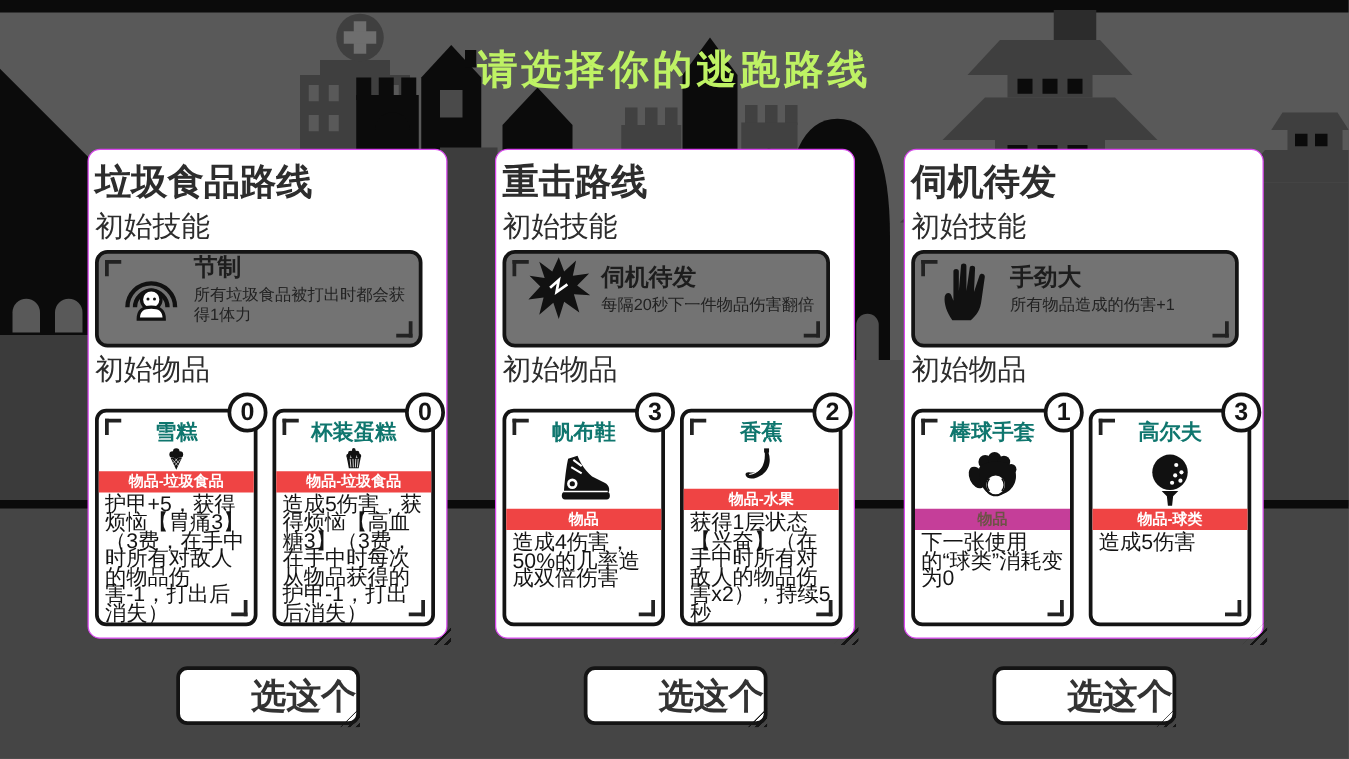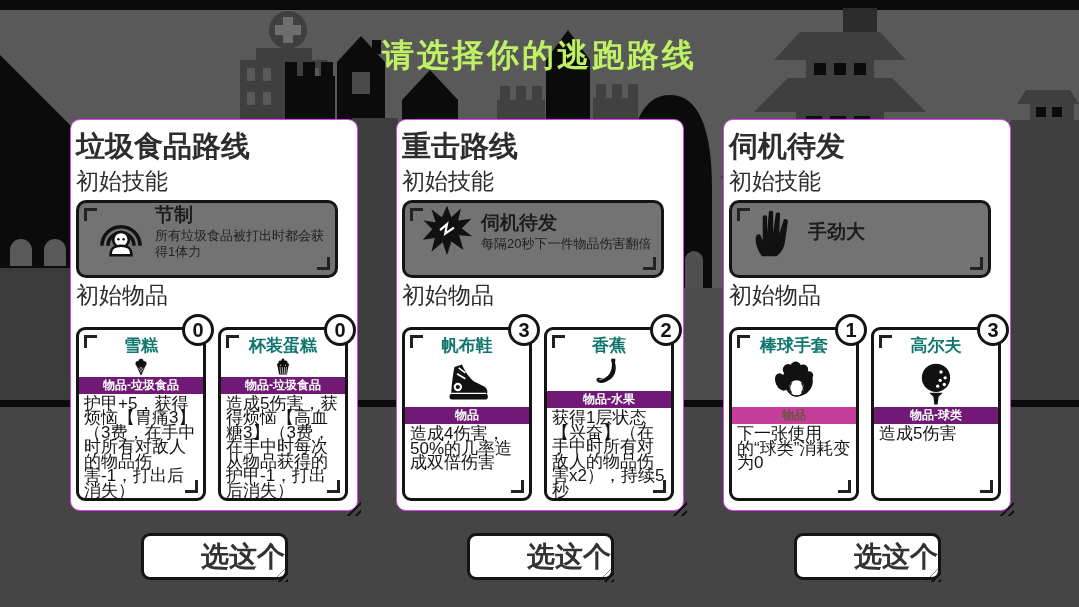--- a/index.html
+++ b/index.html
@@ -58,21 +58,21 @@
     background:#fff; border:3px solid #141414; border-radius:50%;
     font-size:20px; font-weight:bold; color:#141414; text-align:center;
     line-height:26px; z-index:4;
   }
   .item-name { font-size:17px; font-weight:bold; color:#0f766e; line-height:21px; margin-top:5px; }
   .item-icon { width:52px; height:50px; margin-top:1px; }
   .item-tag {
     width:100%; height:17px; font-size:12px; font-weight:bold;
     text-align:center; line-height:17px;
   }
-  .tag-blue { background:#701a75; color:#ffffff; }
+  .tag-blue { background:#ef4444; color:#ffffff; }
   .tag-pink { background:#c53e99; color:#6d5247; }
   .item-desc {
     width:100%; padding:3px 4px 0 5px; font-size:17px; line-height:14.5px;
     color:#141414; text-align:left;
   }
   .choose-button {
     position:absolute; top:533px; width:147px; height:47px;
     background:#ffffff; border:3px solid #141414; border-radius:9px;
     font-size:28px; font-weight:600; color:#333; text-align:right;
     line-height:41px; z-index:3; cursor:pointer;
@@ -303,20 +303,21 @@
 
 <div class="panel panel-3">
   <div class="route-title">伺机待发</div>
   <div class="section-label">初始技能</div>
   <div class="skill-card cornered">
     <svg class="skill-icon" viewBox="0 0 60 60">
       <path fill="#111" d="M16,59 C11,52 8,44 9,37 C10,33 14,33 15,36 L17,41 L17,14 C17,11 22,11 22,14 L22,32 L24,9 C24,6 29,6 29,9 L29,32 L32,11 C32,8 37,8 37,11 L36,33 L41,18 C42,15 46,16 46,19 L43,40 C42,50 38,55 33,59 Z"></path>
     </svg>
     <div class="skill-text">
       <div class="skill-name">手劲大</div>
+      <div class="skill-desc">所有物品造成的伤害+1</div>
     </div>
   </div>
   <div class="section-label">初始物品</div>
   <div class="items-row">
     <div class="item-card cornered">
       <div class="item-badge">1</div>
       <div class="item-name">棒球手套</div>
       <svg class="item-icon" viewBox="0 0 60 60">
         <g fill="#111">
           <ellipse cx="15" cy="30" rx="7" ry="11" transform="rotate(-25 15 30)"></ellipse>

